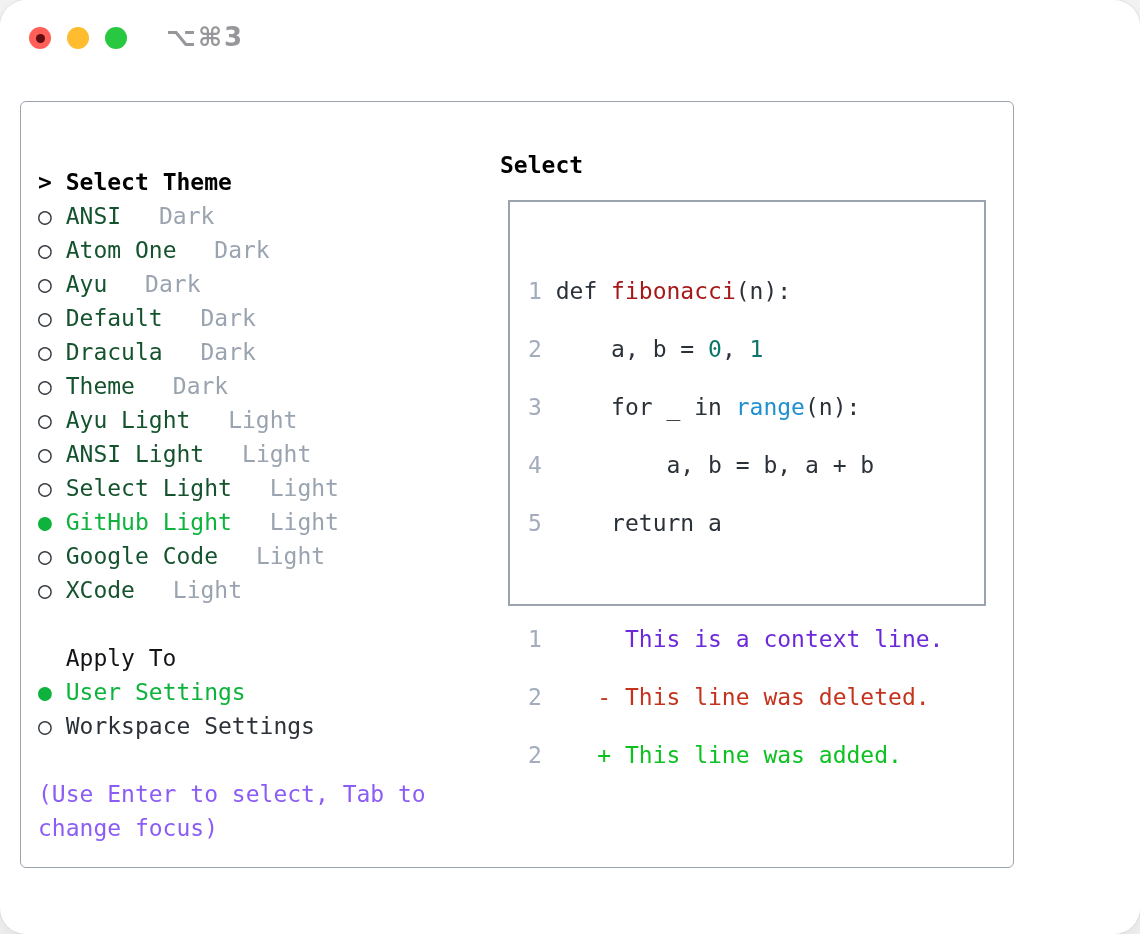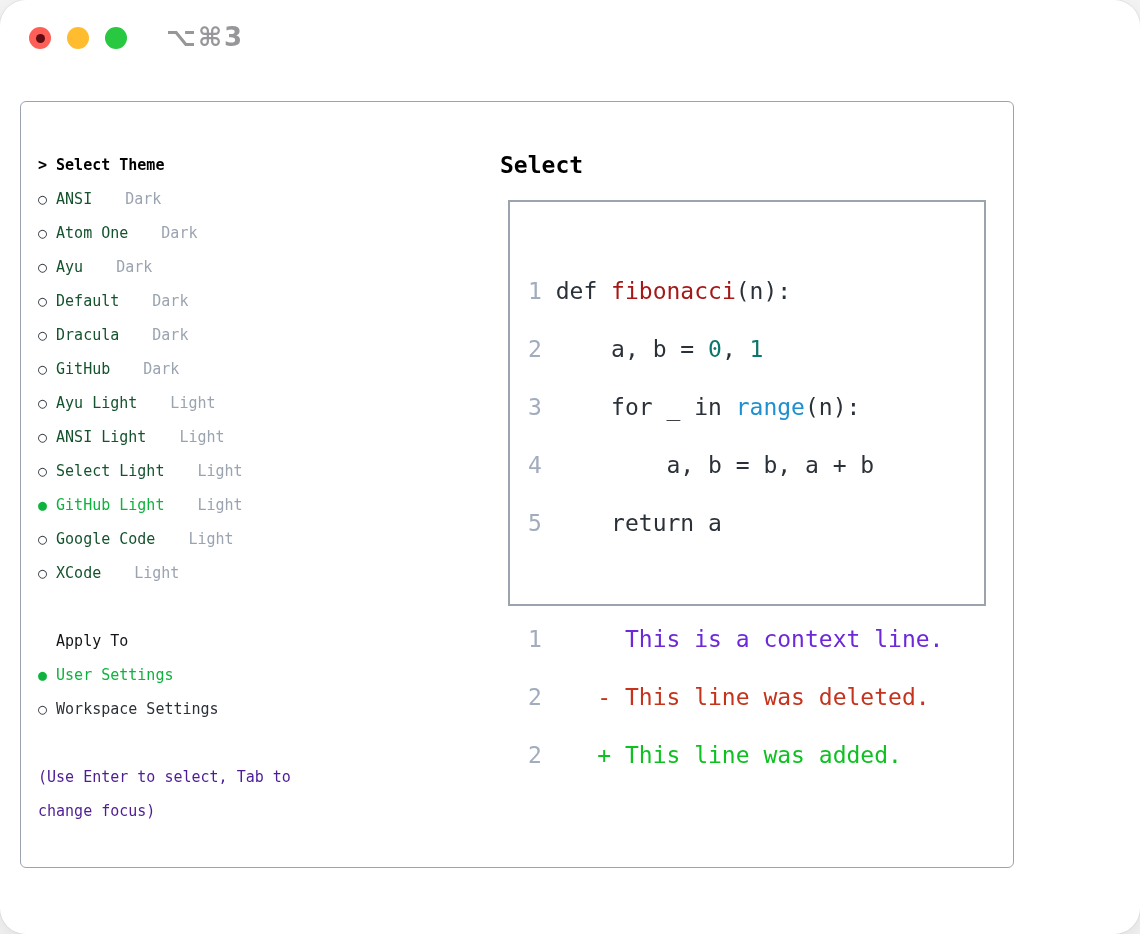--- a/index.html
+++ b/index.html
@@ -20,31 +20,31 @@
     position:absolute;left:166px;top:22px;font-size:26px;font-weight:600;
     color:#97979b;letter-spacing:2px;
     font-family:"DejaVu Sans","Liberation Sans",sans-serif;
   }
   
   .main-box{
     position:absolute;left:20px;top:101px;width:994px;height:767px;
     border:1.5px solid #9ba3ae;border-radius:6px;background:#fff;box-sizing:border-box;
   }
   
-  .sidebar{position:absolute;left:38px;top:148px;font-size:15px;}
+  .sidebar{position:absolute;left:38px;top:165px;font-size:23px;}
   .row{white-space:pre;line-height:34px;height:34px;color:#2b3138;}
   .spacer{height:34px;}
   .hdr{font-weight:bold;color:#000;}
   .hdr .marker{color:#000;font-weight:bold;}
   .marker{color:#3a4047;}
   .tname{color:#14532d;}
   .tsuffix{color:#9aa3b0;margin-left:24px;}
   .selected .marker,.selected .tname,.selected .label{color:#0db33c;}
   .apply-hdr{color:#121417;}
-  .help{color:#4c1d95;}
+  .help{color:#8b5cf6;}
   
   .preview-hdr{position:absolute;left:500px;top:148px;font-size:23px;font-weight:bold;
                color:#000;line-height:34px;}
   .preview-box{
     position:absolute;left:508px;top:200px;width:478px;height:406px;
     border:2px solid #9ba3ae;box-sizing:border-box;background:#fff;
   }
   .pcontent{position:absolute;left:18px;top:48px;font-size:23px;}
   .pline{white-space:pre;line-height:34px;height:34px;margin-top:24px;}
   .ln{color:#a2acbd;}
@@ -75,21 +75,21 @@
     <div class="row"><span class="marker">○ </span><span class="tname">ANSI</span><span class="tsuffix"> Dark</span></div>
 
     <div class="row"><span class="marker">○ </span><span class="tname">Atom One</span><span class="tsuffix"> Dark</span></div>
 
     <div class="row"><span class="marker">○ </span><span class="tname">Ayu</span><span class="tsuffix"> Dark</span></div>
 
     <div class="row"><span class="marker">○ </span><span class="tname">Default</span><span class="tsuffix"> Dark</span></div>
 
     <div class="row"><span class="marker">○ </span><span class="tname">Dracula</span><span class="tsuffix"> Dark</span></div>
 
-    <div class="row"><span class="marker">○ </span><span class="tname">GitHub</span><span class="tsuffix"> Dark</span></div>
+    <div class="row"><span class="marker">○ </span><span class="tname">Theme</span><span class="tsuffix"> Dark</span></div>
 
     <div class="row"><span class="marker">○ </span><span class="tname">Ayu Light</span><span class="tsuffix"> Light</span></div>
 
     <div class="row"><span class="marker">○ </span><span class="tname">ANSI Light</span><span class="tsuffix"> Light</span></div>
 
     <div class="row"><span class="marker">○ </span><span class="tname">Select Light</span><span class="tsuffix"> Light</span></div>
 
     <div class="row selected"><span class="marker">● </span><span class="tname">GitHub Light</span><span class="tsuffix"> Light</span></div>
 
     <div class="row"><span class="marker">○ </span><span class="tname">Google Code</span><span class="tsuffix"> Light</span></div>

